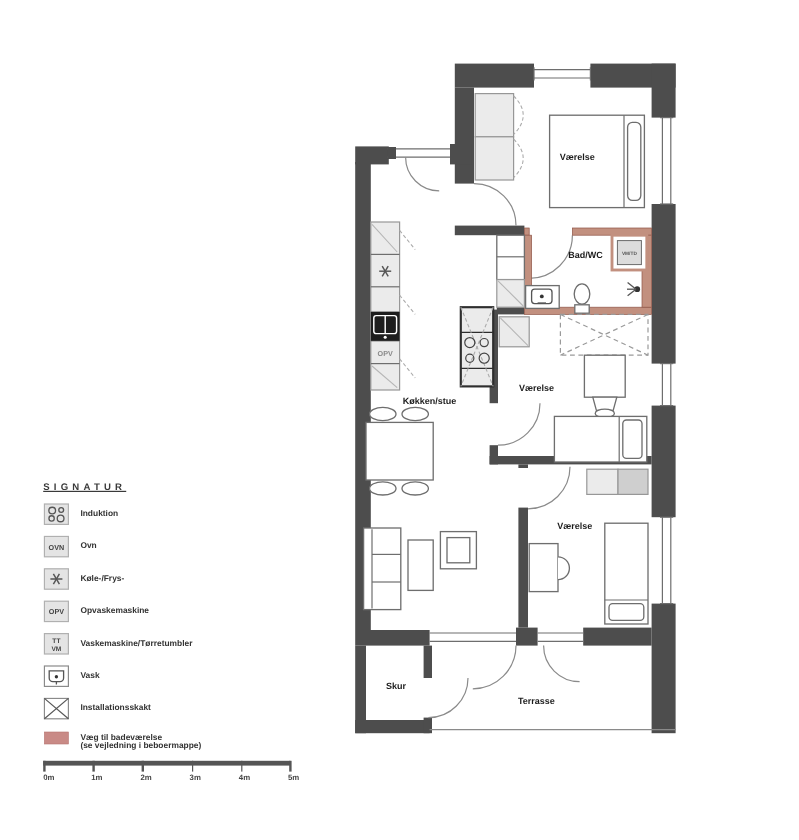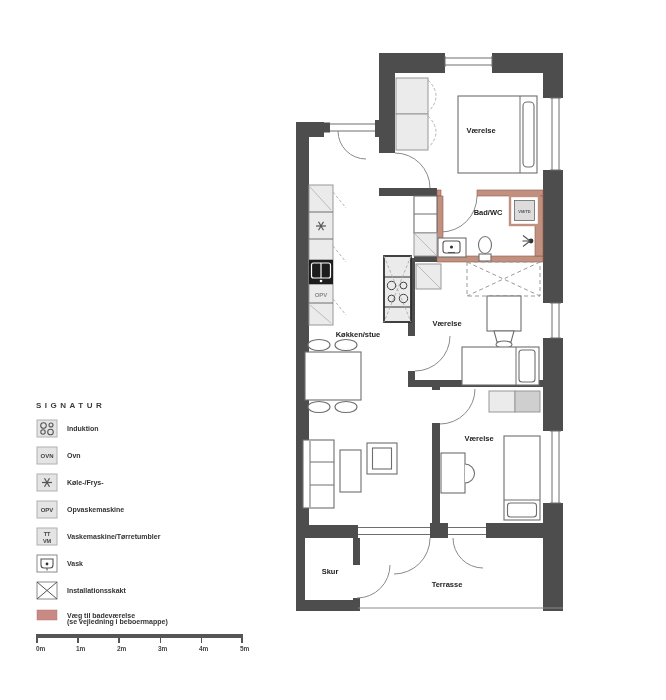--- a/index.html
+++ b/index.html
@@ -17,21 +17,21 @@
   .dash{stroke:#9a9a9a;stroke-width:1;fill:none;stroke-dasharray:4 3;}
   .dash2{stroke:#ababab;stroke-width:.9;fill:none;stroke-dasharray:3 2;}
   .blackbox{fill:#1d1d1d;}
   .wline{stroke:#fff;stroke-width:1.2;fill:none;}
   .fixline{stroke:#555;stroke-width:1.1;fill:none;}
   .lbl{font:bold 7.5px "Liberation Sans",sans-serif;fill:#1b1b1b;text-anchor:middle;}
   .tinylbl{font:bold 4px "Liberation Sans",sans-serif;fill:#555;text-anchor:middle;}
   .opvlbl{font:bold 6px "Liberation Sans",sans-serif;fill:#8a8a8a;text-anchor:middle;}
   
   #legend-title{position:absolute;left:36px;top:401px;font:bold 8px "Liberation Sans",sans-serif;
-                letter-spacing:3.5px;color:#3a3a3a;}
+                letter-spacing:3.5px;color:#3a3a3a;text-decoration:underline;}
   .lg-row{position:absolute;left:36px;display:flex;align-items:center;}
   .lg-icon{width:22px;height:19px;display:inline-block;flex:0 0 22px;}
   .lg-label{margin-left:9px;font:bold 7px "Liberation Sans",sans-serif;color:#333;white-space:nowrap;}
   .lg-note{position:absolute;left:67px;top:618px;font:bold 7px "Liberation Sans",sans-serif;color:#333;white-space:nowrap;}
   .iconbox{fill:#e4e4e4;stroke:#b0b0b0;stroke-width:1;}
   .iconboxw{fill:#fff;stroke:#8a8a8a;stroke-width:1;}
   .icontext{font:bold 6px "Liberation Sans",sans-serif;fill:#444;text-anchor:middle;}
   .icontext2{font:bold 5.5px "Liberation Sans",sans-serif;fill:#444;text-anchor:middle;}
   .iconstroke{stroke:#555;stroke-width:1.1;fill:none;}
   .swatch{fill:var(--swatch,#c98a86);stroke:#b5736f;stroke-width:.5;}

